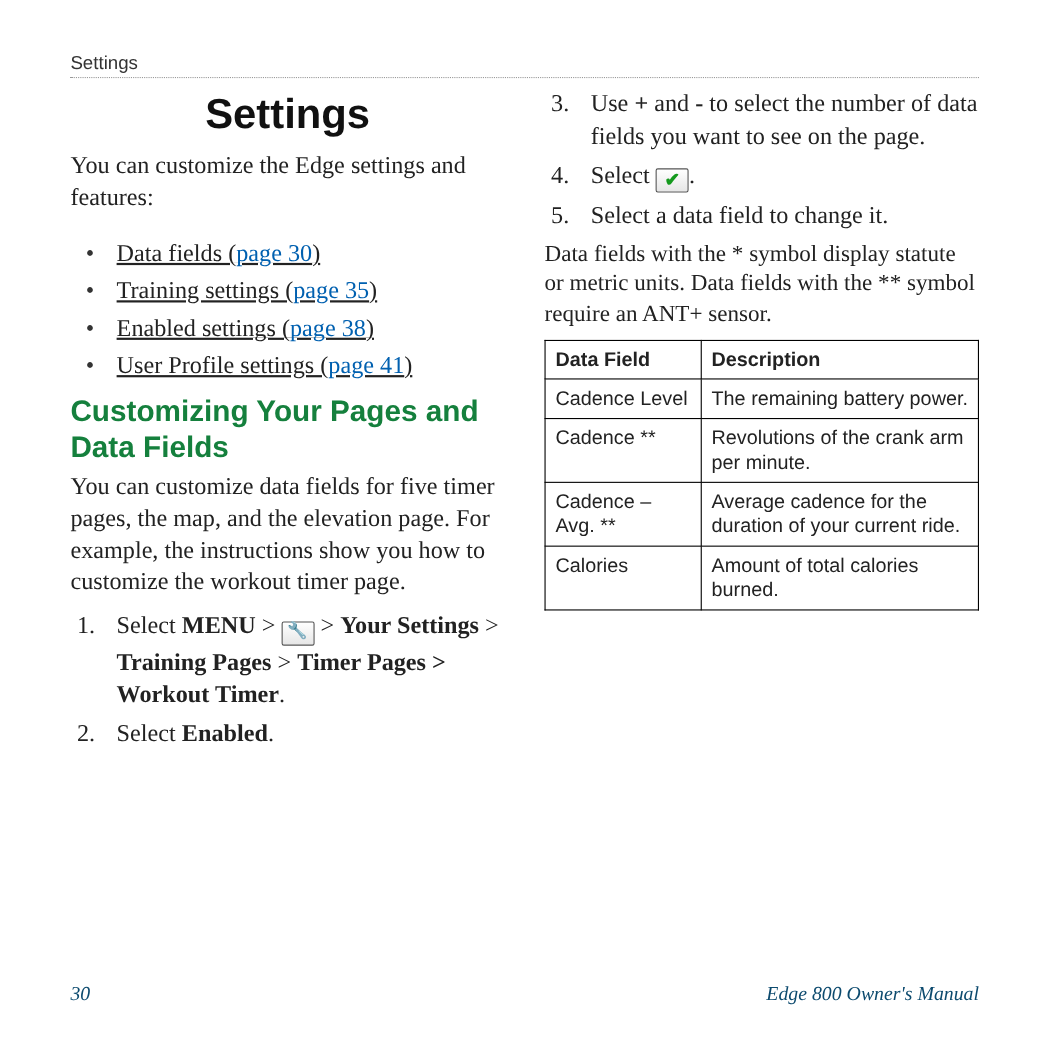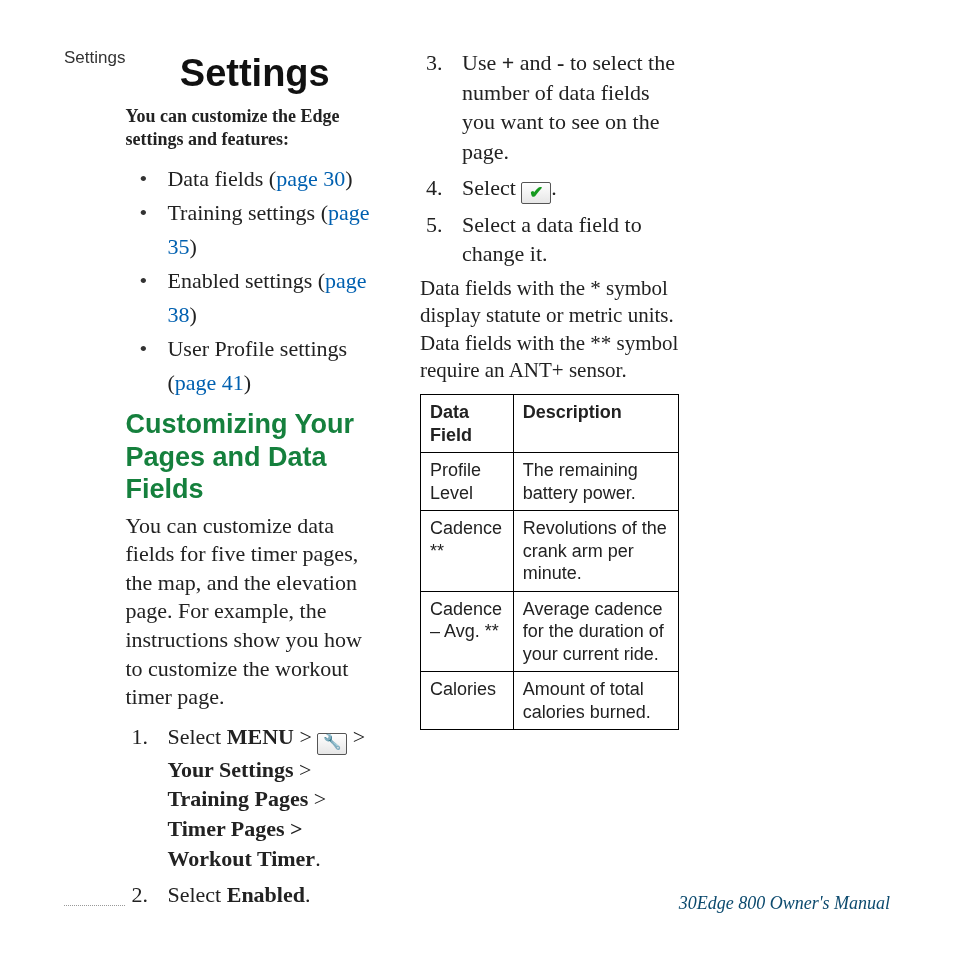--- a/index.html
+++ b/index.html
@@ -10,21 +10,21 @@
     background: #fff;
     font-family: "Times New Roman", Times, serif;
     color: #222;
   }
   .page {
     box-sizing: border-box;
     width: 954px;
     height: 954px;
     padding: 48px 64px 40px 64px;
     display: flex;
-    flex-direction: row;
+    flex-direction: column;
   }
   .running-head {
     font-family: Arial, Helvetica, sans-serif;
     font-size: 17px;
     color: #333;
     padding-bottom: 2px;
     border-bottom: 1px dotted #999;
     margin-bottom: 8px;
   }
   .content {
@@ -38,29 +38,29 @@
   }
   .title {
     font-family: Arial, Helvetica, sans-serif;
     font-weight: bold;
     font-size: 38px;
     text-align: center;
     margin: 4px 0 10px 0;
     color: #111;
   }
   .intro {
-    font-size: 18px;
+    font-size: 22px;
     line-height: 1.3;
-    margin-bottom: 10px;
-    font-weight: bold;
+    margin-bottom: 20px;
   }
   ul.bullets {
     list-style: none;
     padding: 0;
     margin: 0 0 2px 0;
+    text-decoration: underline;
   }
   ul.bullets li {
     font-size: 22px;
     line-height: 1.55;
     padding-left: 42px;
     position: relative;
   }
   ul.bullets li::before {
     content: "•";
     position: absolute;
@@ -217,21 +217,21 @@
 
       <div class="para" style="font-size:21px;">Data fields with the * symbol display statute or metric units. Data fields with the ** symbol require an ANT+ sensor.</div>
 
       <table class="df">
         <tbody>
             <tr>
           <th style="width:36%;">Data Field</th>
           <th>Description</th>
         </tr>
         <tr>
-          <td>Profile Level</td>
+          <td>Cadence Level</td>
           <td>The remaining battery power.</td>
         </tr>
         <tr>
           <td>Cadence **</td>
           <td>Revolutions of the crank arm per minute.</td>
         </tr>
         <tr>
           <td>Cadence – Avg. **</td>
           <td>Average cadence for the duration of your current ride.</td>
         </tr>

